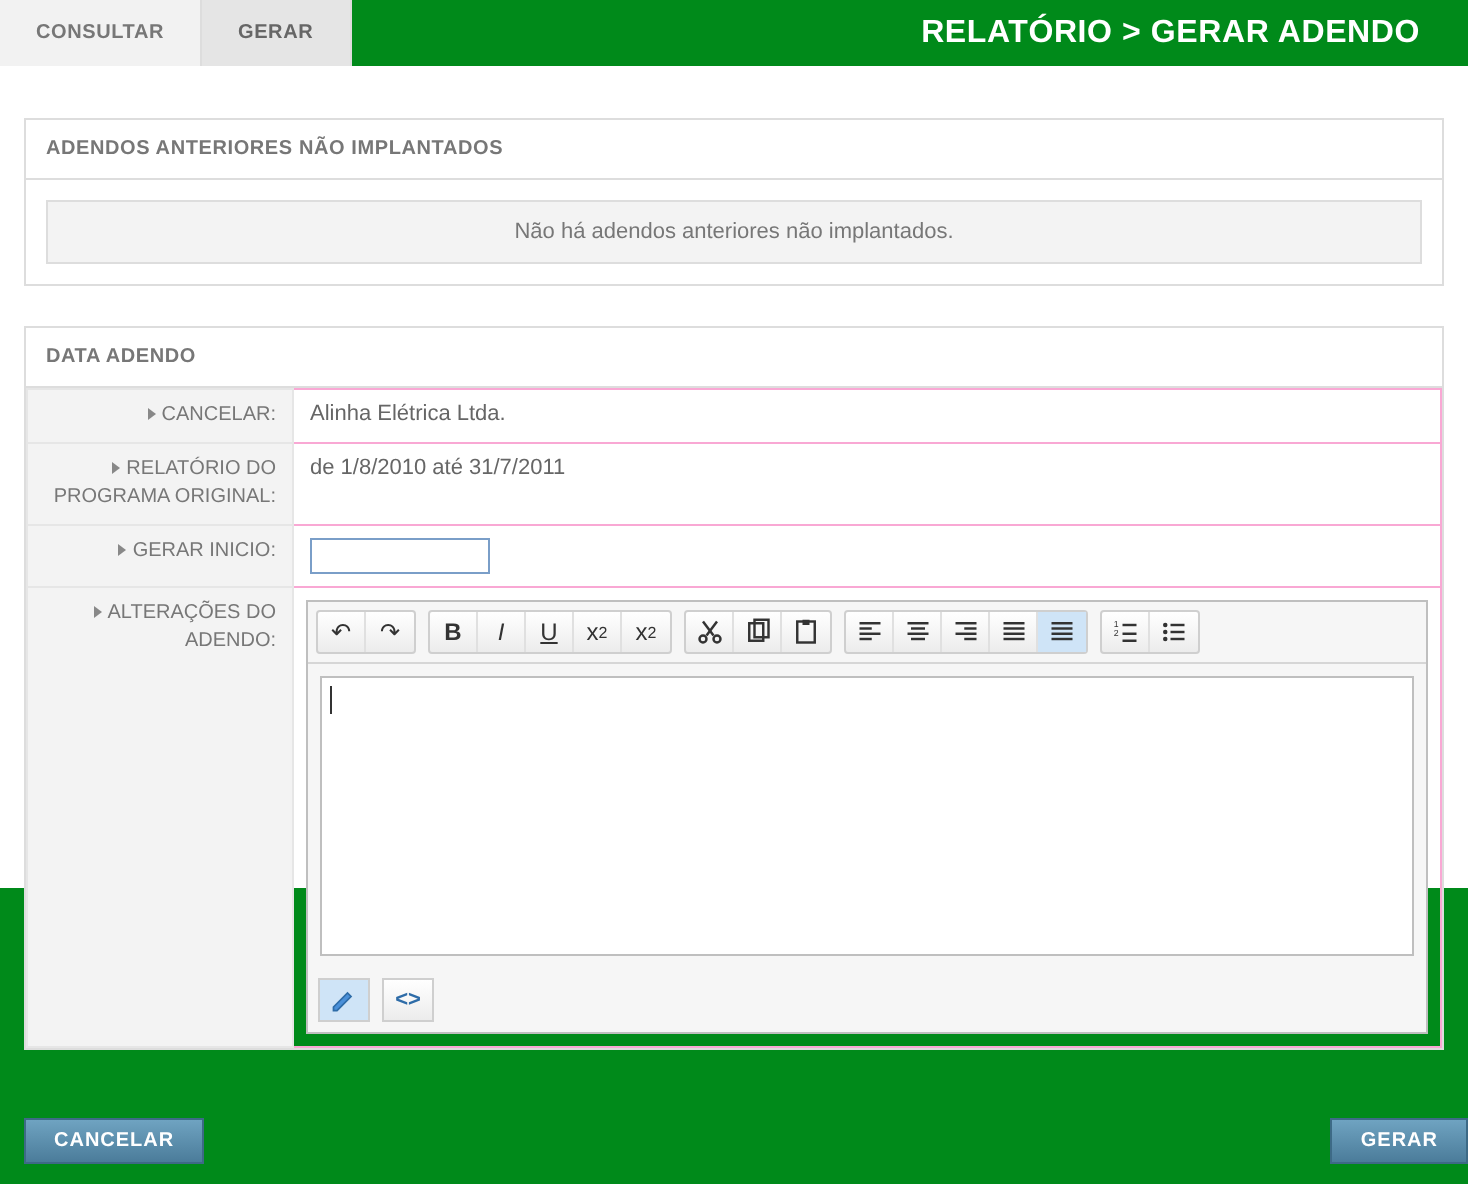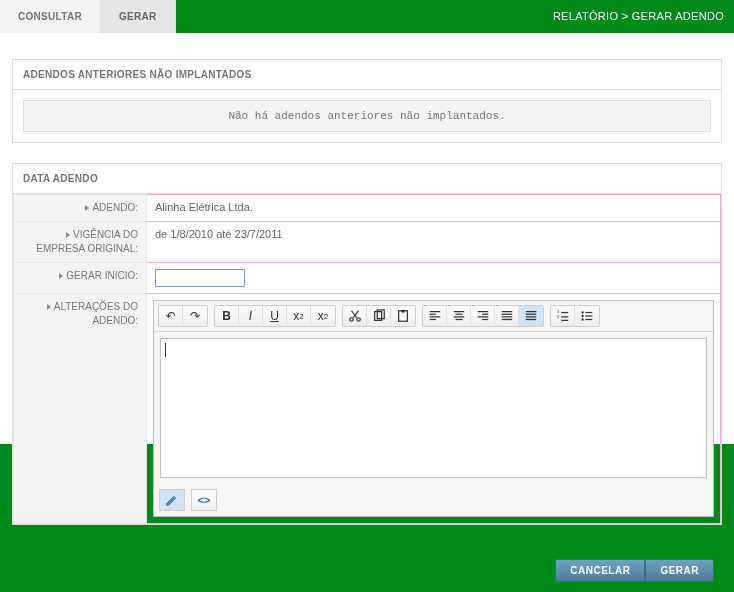--- a/index.html
+++ b/index.html
@@ -35,26 +35,26 @@
     background: #f2f2f2;
     border-right: 1px solid #ddd;
     letter-spacing: 0.3px;
   }
   .tab.active {
     background: #e5e5e5;
     color: #666;
   }
   .breadcrumb {
     position: absolute;
-    right: 10px;
+    right: 24px;
     top: 0;
     line-height: 33px;
     color: #fff;
-    font-weight: normal;
-    font-size: 11px;
+    font-weight: bold;
+    font-size: 16px;
     letter-spacing: 0.3px;
   }
   .main {
     background: #fff;
     width: 734px;
     height: 411px;
     padding: 0 0 12px 0;
     position: relative;
   }
   .content {
@@ -73,21 +73,20 @@
     border-bottom: 1px solid #ddd;
   }
   .panel-body { padding: 10px; }
   .msg-box {
     border: 1px solid #ddd;
     background: #f3f3f3;
     color: #777;
     text-align: center;
     padding: 9px;
     font-size: 11px;
-    font-family: Liberation Mono, monospace;
   }
   .form-table { width: 100%; border-collapse: collapse; }
   .form-table tr { }
   .form-table td {
     padding: 6px 8px;
     vertical-align: top;
   }
   .form-table td.label-cell {
     width: 133px;
     background: #f3f3f3;
@@ -173,22 +172,22 @@
     border:1px solid #cfcfcf;
     background: linear-gradient(#ffffff,#ececec);
     display:flex;
     align-items:center;
     justify-content:center;
     cursor:pointer;
   }
   .ef-btn.active { background:#cfe4f7; }
   .actions {
     display:flex;
-    justify-content: flex-end;
-    padding: 4px 20px 0 12px;
+    justify-content: space-between;
+    padding: 4px 0 0 12px;
   }
   .btn {
     background: linear-gradient(#6fa3c1, #4b7c9a);
     color:#fff;
     border:1px solid #3d6a86;
     font-weight:bold;
     font-size:10px;
     padding:5px 14px;
     letter-spacing:0.5px;
     cursor:pointer;
@@ -216,26 +215,26 @@
           <div class="msg-box">Não há adendos anteriores não implantados.</div>
         </div>
       </div>
 
       <div class="panel">
         <div class="panel-header">DATA ADENDO</div>
         <div class="panel-body" style="padding:0;">
           <table class="form-table">
             <tbody>
                 <tr>
-              <td class="label-cell"><span class="arrow"></span><span>ADENDO:</span></td>
+              <td class="label-cell"><span class="arrow"></span><span>CANCELAR:</span></td>
               <td class="value-cell">Alinha Elétrica Ltda.</td>
             </tr>
             <tr>
-              <td class="label-cell"><span class="arrow"></span><span>VIGÊNCIA DO EMPRESA ORIGINAL:</span></td>
-              <td class="value-cell">de 1/8/2010 até  23/7/2011</td>
+              <td class="label-cell"><span class="arrow"></span><span>RELATÓRIO DO PROGRAMA ORIGINAL:</span></td>
+              <td class="value-cell">de 1/8/2010 até  31/7/2011</td>
             </tr>
             <tr>
               <td class="label-cell"><span class="arrow"></span><span>GERAR INICIO:</span></td>
               <td class="value-cell">
                 <input class="text-input" type="text" value="" style="">
               </td>
             </tr>
             <tr>
               <td class="label-cell" style="vertical-align:top;margin-top:40px;"><span class="arrow"></span><span>ALTERAÇÕES DO ADENDO:</span></td>
               <td class="value-cell" style="padding:6px;">

